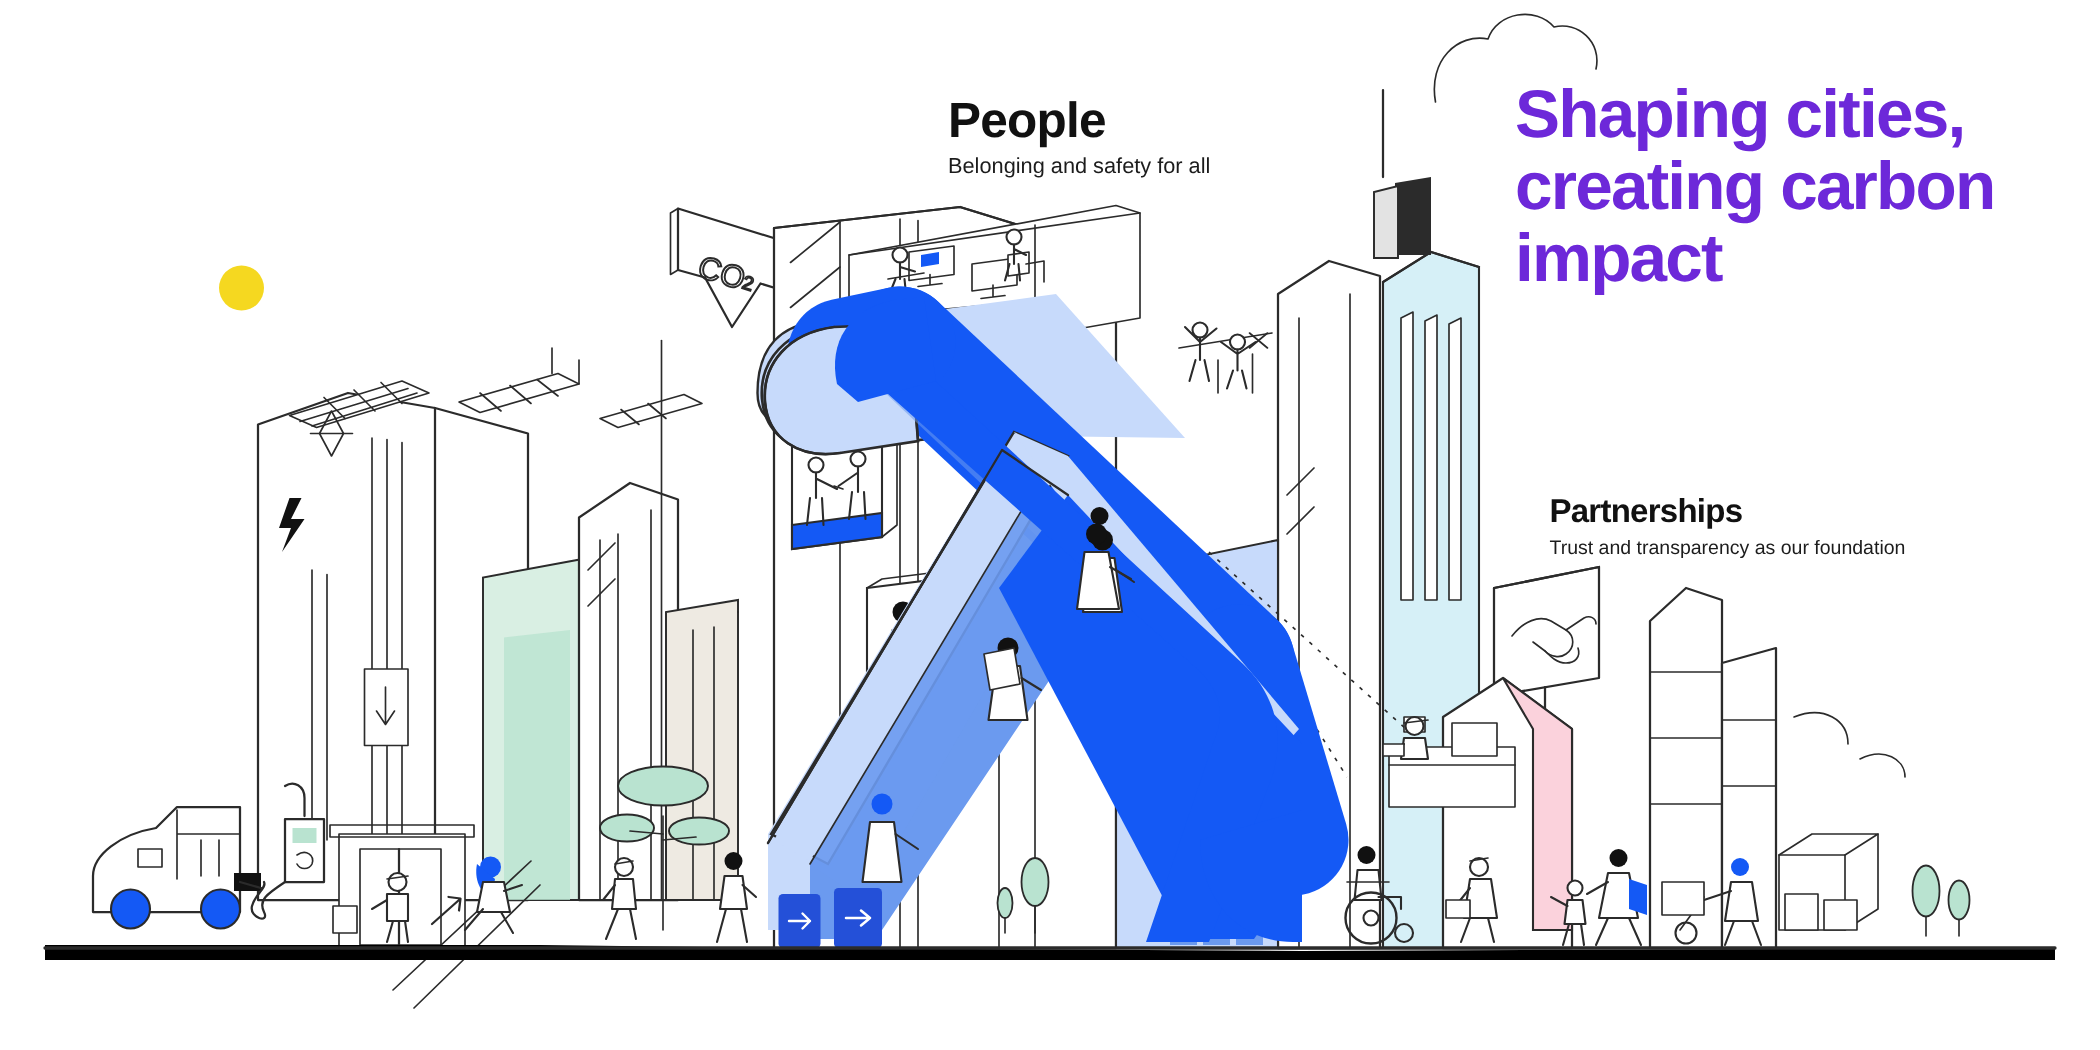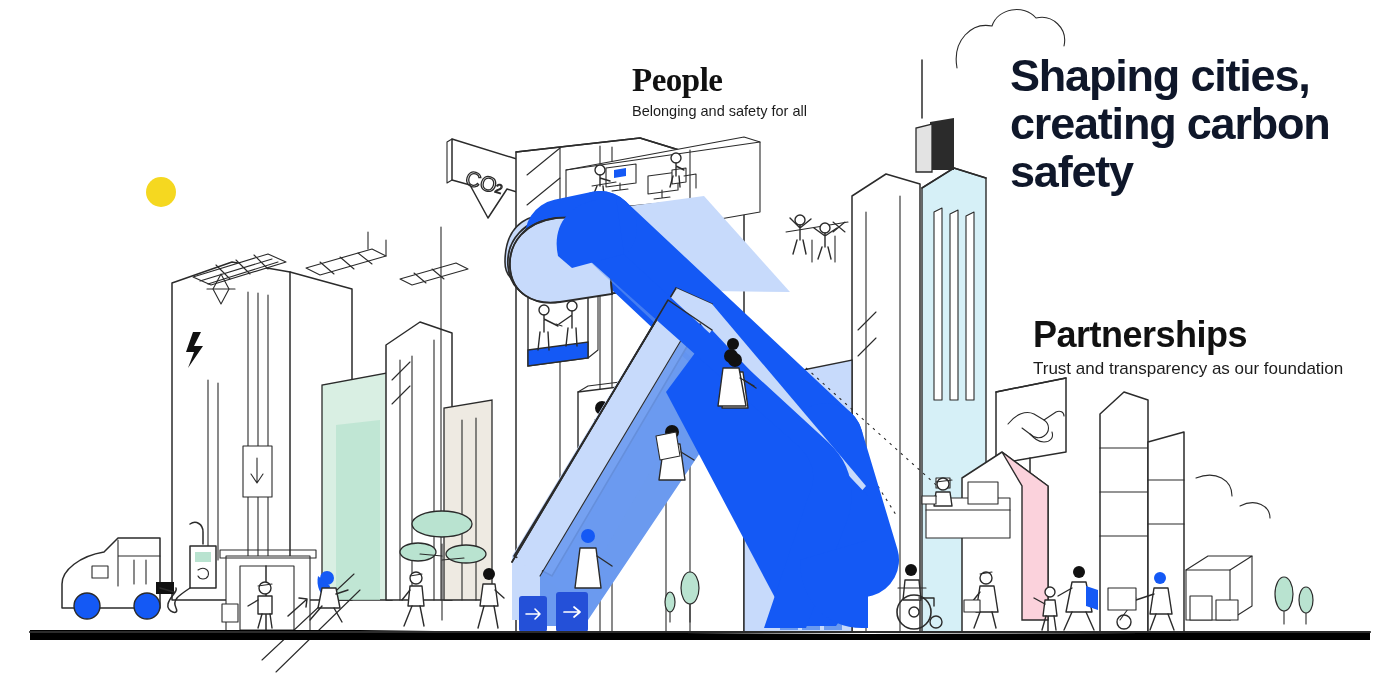--- a/index.html
+++ b/index.html
@@ -16,30 +16,30 @@
     line-height:1.05;white-space:nowrap;
   }
   .label-sub{
     color:#1c1c1c;line-height:1.35;margin-top:4px;
   }
   #lbl-climate{left:297px;top:174px;}
   #lbl-climate .label-title{font-size:33px;}
   #lbl-climate .label-sub{font-size:14.5px;width:150px;}
 
   #lbl-people{left:632px;top:63px;}
-  #lbl-people .label-title{font-size:33px;font-family:Liberation Serif, serif;}
+  #lbl-people .label-title{font-size:33px;}
   #lbl-people .label-sub{font-size:14.5px;}
 
   #lbl-partnerships{left:1033px;top:316px;}
-  #lbl-partnerships .label-title{font-size:36px;}
-  #lbl-partnerships .label-sub{font-size:17px;}
+  #lbl-partnerships .label-title{font-size:22px;margin-top:13px;}
+  #lbl-partnerships .label-sub{font-size:13px;}
 
   #headline{
     position:absolute;left:1010px;top:52px;width:350px;
-    font-size:45px;font-weight:bold;color:#0f172a;
+    font-size:45px;font-weight:bold;color:#6d28d9;
     line-height:1.07;letter-spacing:-1.2px;
   }
   .hl-line{display:block;}
 </style>
 </head>
 <body>
 
 <div id="stage">
 
   <svg id="art" viewBox="0 0 1400 700" xmlns="http://www.w3.org/2000/svg">
@@ -539,21 +539,21 @@
         </g>
       </g>
     </g>
 
     </g>
   </svg>
 
   <div id="headline">
     <span class="hl-line">Shaping cities,</span>
     <span class="hl-line">creating carbon</span>
-    <span class="hl-line">safety</span>
+    <span class="hl-line">impact</span>
   </div>
 
 
   <div class="label-block" id="lbl-people">
     <div class="label-title">People</div>
     <div class="label-sub">Belonging and safety for all</div>
   </div>
 
   <div class="label-block" id="lbl-partnerships">
     <div class="label-title">Partnerships</div>

